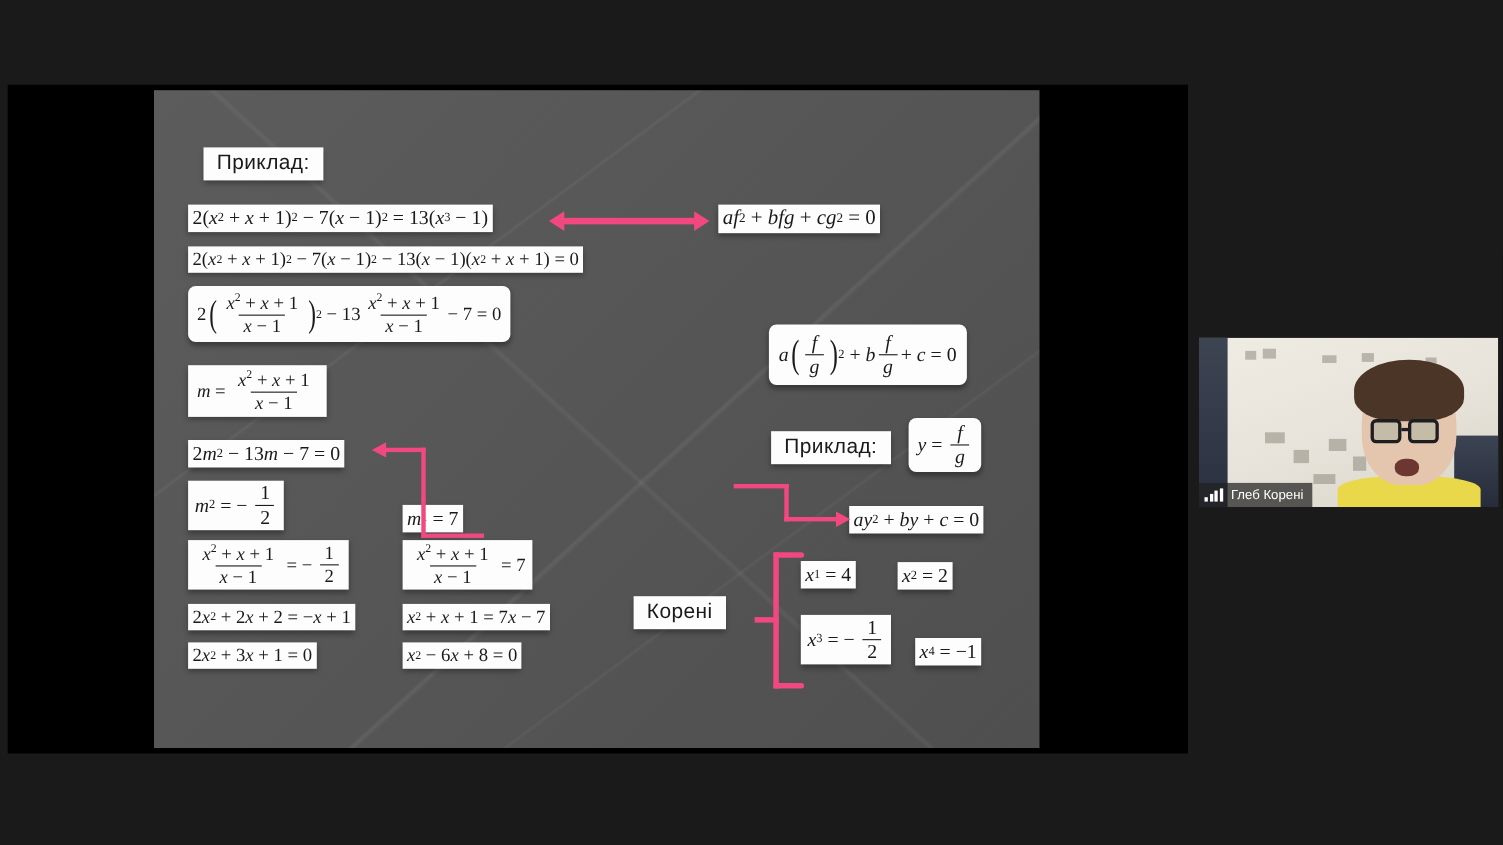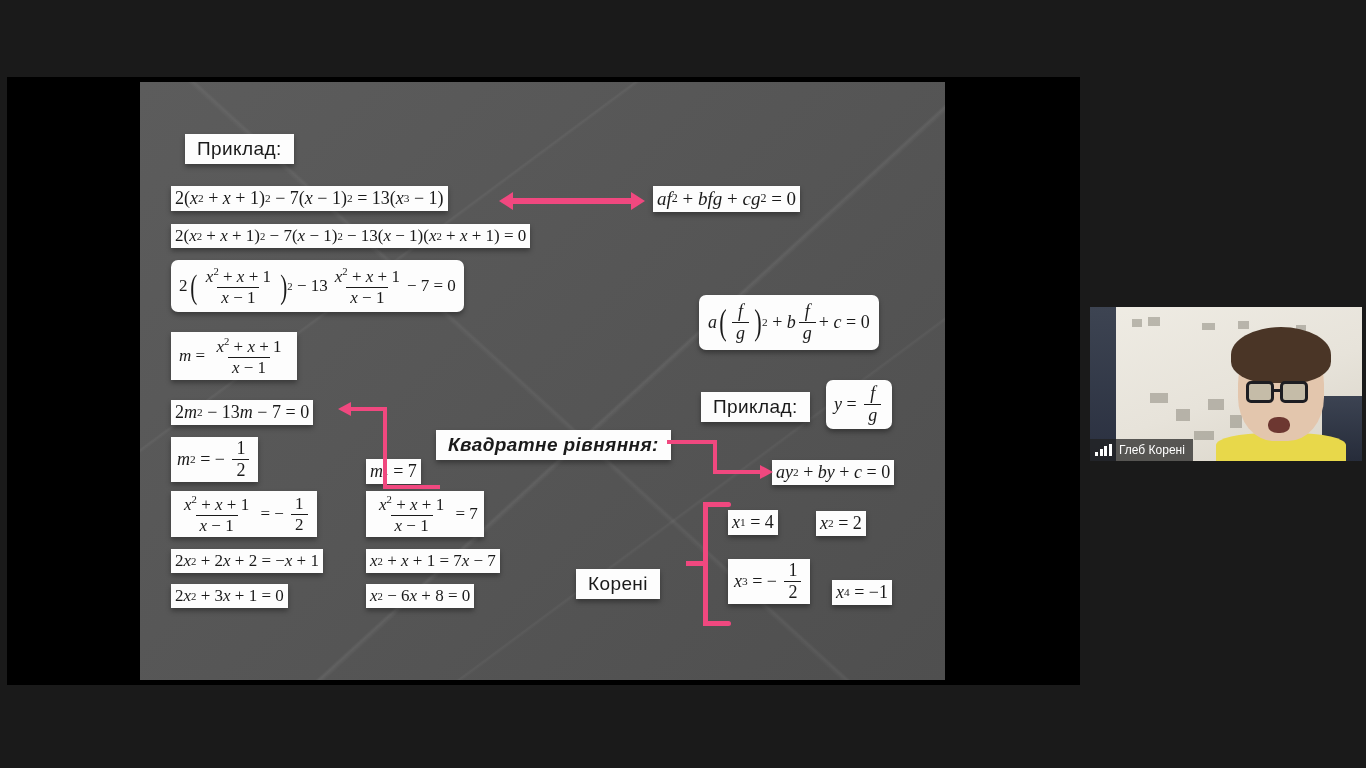--- a/index.html
+++ b/index.html
@@ -334,35 +334,34 @@
 
       <div class="box mbox rnd" style="left:686px; top:298px; font-size:18px; padding:4px 8px;">
         <i>y</i>
           <span class="nrm">&nbsp;=&nbsp;</span>
         <span class="frac">
             <span class="num"><i>f</i></span>
             <span class="den"><i>g</i></span>
           </span>
       </div>
 
-      <div class="box lbl bi" style="left:296px; top:348px;">Квадратне рівняння:</div>
 
       <div class="box mbox" style="left:632px; top:378px; font-size:18px;">
         <i>a</i>
           <i>y</i>
           <span class="sup nrm">2</span>
           <span class="nrm">&nbsp;+&nbsp;</span>
           <i>b</i>
           <i>y</i>
           <span class="nrm">&nbsp;+&nbsp;</span>
           <i>c</i>
           <span class="nrm">&nbsp;= 0</span>
       </div>
 
-      <div class="box lbl" style="left:436px; top:460px;margin-top:27px;">Корені</div>
+      <div class="box lbl" style="left:436px; top:460px;">Корені</div>
 
       <div class="box mbox" style="left:588px; top:428px; font-size:18px;">
         <i>x</i>
           <span class="sub nrm">1</span>
           <span class="nrm">&nbsp;= 4</span>
       </div>
       <div class="box mbox" style="left:676px; top:429px; font-size:18px;">
         <i>x</i>
           <span class="sub nrm">2</span>
           <span class="nrm">&nbsp;= 2</span>

